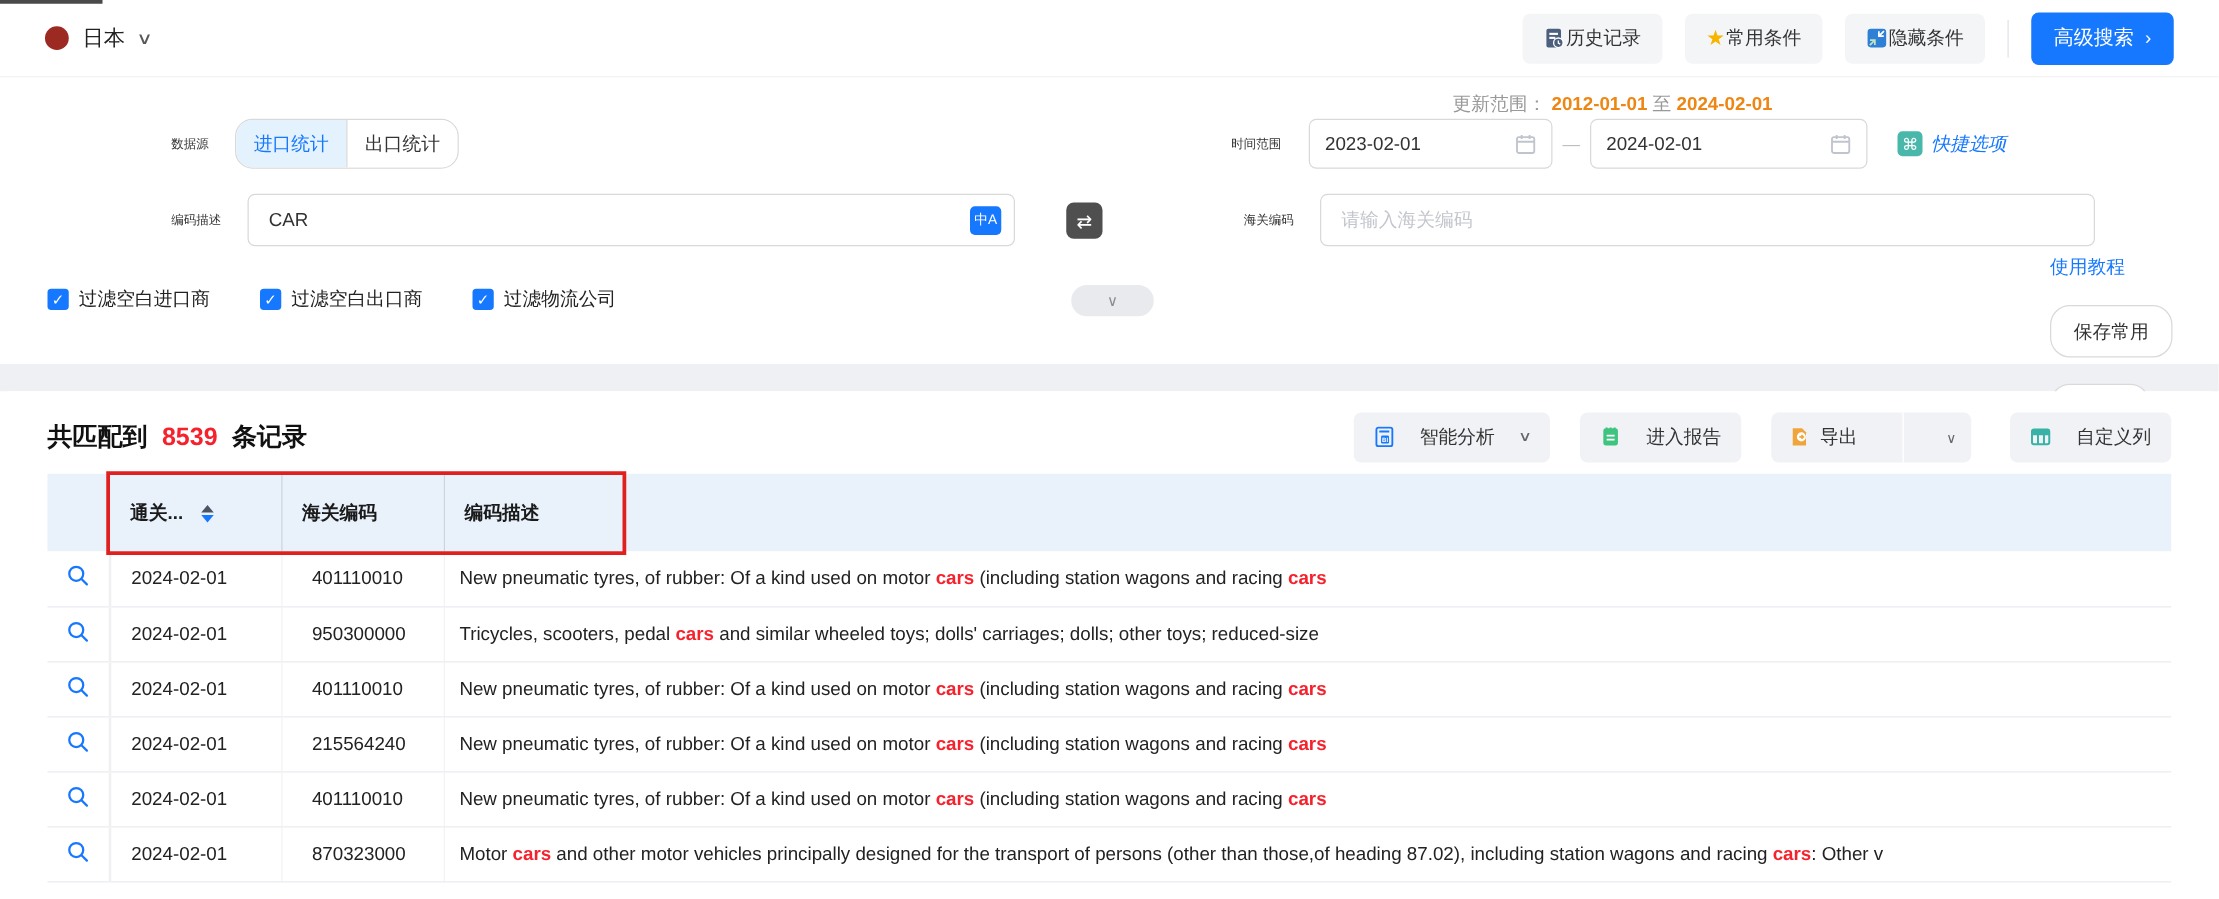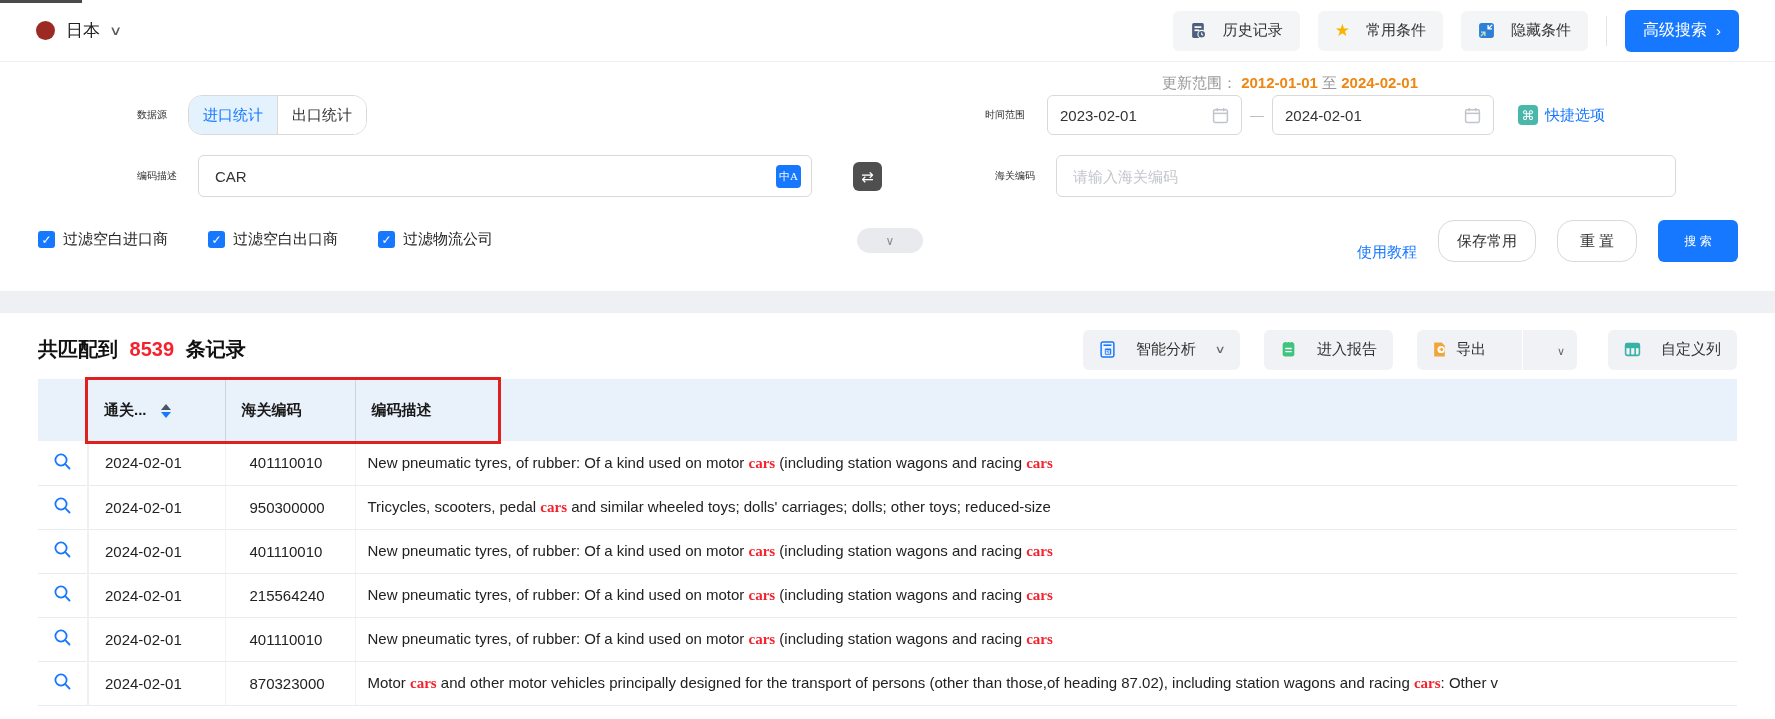--- a/index.html
+++ b/index.html
@@ -11,21 +11,21 @@
   
   .topbar { position:relative; height:62px; background:#fff; border-bottom:1px solid #f0f0f0;
             display:flex; align-items:center; justify-content:space-between; padding:0 36px; }
   .tab-artifact { position:absolute; top:0; left:0; width:82px; height:3px; background:#4a4a4a; }
   .country { display:flex; align-items:center; gap:11px; cursor:pointer; }
   .flag-dot { width:19px; height:19px; border-radius:50%; background:#9d2a22; }
   .country-name { font-size:17px; color:#222; }
   .chev-small { font-size:13px; color:#595959; transform:scaleX(1.4); }
   .topbar-right { display:flex; align-items:center; gap:18px; }
   .tb-btn { height:40px; background:#f4f5f7; border-radius:6px; display:flex; align-items:center;
-            gap:16px; padding:0 17px; font-size:15px; color:#333; cursor:pointer; }
+            gap:1px; padding:0 17px; font-size:15px; color:#333; cursor:pointer; }
   .divider-v { width:1px; height:30px; background:#e2e4e8; }
   .adv-btn { height:42px; background:#1677ff; color:#fff; border-radius:6px; display:flex;
              align-items:center; gap:9px; padding:0 18px; font-size:16px; cursor:pointer; }
   .adv-chev { font-size:15px; }
   .icon16 { width:17px; height:17px; display:inline-block; flex:0 0 auto; }
   .star { color:#f7b500; font-size:17px; line-height:1; }
 
   
   .form-card { position:relative; height:229px; background:#fff; }
   .update-range { position:absolute; top:12px; right:357px; font-size:15px; color:#999; }
@@ -38,43 +38,43 @@
   .seg-tab + .seg-tab { border-left:1px solid #d9d9d9; }
   .seg-tab.active { background:#e3f2fd; color:#1677ff; border-left-color:#e3f2fd; }
   .field-time { position:absolute; top:33px; left:985px; display:flex; align-items:center; }
   .date-input { height:40px; border:1px solid #d9d9d9; border-radius:6px; display:flex;
                 align-items:center; justify-content:space-between; padding:0 12px; background:#fff;
                 font-size:15px; color:#333; cursor:pointer; }
   .dash { color:#bfbfbf; margin:0 8px; font-size:14px; }
   .quick { display:flex; align-items:center; gap:7px; margin-left:24px; cursor:pointer; }
   .cmd-ico { width:20px; height:20px; border-radius:4px; background:#49b8ab; color:#fff;
              display:flex; align-items:center; justify-content:center; font-size:13px; }
-  .quick-label { color:#1677ff; font-size:15px; }
+  .quick-label { color:#1677ff; font-size:15px;font-style:italic; }
   .field-desc { position:absolute; top:93px; left:137px; display:flex; align-items:center; gap:21px; }
   .text-input { height:42px; border:1px solid #d9d9d9; border-radius:6px; background:#fff;
                 display:flex; align-items:center; padding:0 10px 0 14px; }
   .text-input input { border:none; outline:none; font-size:15px; color:#333; width:100%;
                       font-family:"Liberation Sans",sans-serif; background:transparent; }
   .text-input input::placeholder { color:#c3c6cc; }
   .trans-ico { width:25px; height:23px; border-radius:4px; background:#1677ff; color:#fff;
                font-size:11px; display:flex; align-items:center; justify-content:center;
-               flex:0 0 auto; cursor:pointer; line-height:1;font-family:Liberation Serif, serif; }
+               flex:0 0 auto; cursor:pointer; line-height:1; }
   .swap-btn { position:absolute; top:100px; left:853px; width:29px; height:29px; border-radius:6px;
               background:#4f4f4f; color:#fff; display:flex; align-items:center; justify-content:center;
               font-size:15px; cursor:pointer; }
   .field-hs { position:absolute; top:93px; left:995px; display:flex; align-items:center; gap:21px; }
   .checks { position:absolute; top:168px; left:38px; display:flex; align-items:center; gap:40px; }
   .check-item { display:flex; align-items:center; gap:8px; cursor:pointer; }
   .checkbox { width:17px; height:17px; border-radius:3px; background:#1677ff; color:#fff;
               display:flex; align-items:center; justify-content:center; font-size:12px; }
   .check-label { font-size:15px; color:#222; }
   .collapse-pill { position:absolute; top:166px; left:857px; width:66px; height:25px; border-radius:13px;
                    background:#e9eaee; display:flex; align-items:center; justify-content:center;
                    color:#8c8c8c; font-size:12px; cursor:pointer; }
-  .form-actions { position:absolute; top:158px; right:37px; display:flex; align-items:flex-end; gap:21px; }
+  .form-actions { position:absolute; top:142px; right:37px; display:flex; align-items:flex-start; gap:21px;flex-direction:column; }
   .link { color:#1677ff; font-size:15px; cursor:pointer; }
   .btn-plain { height:42px; min-width:80px; padding:0 18px; border:1px solid #d9d9d9; border-radius:16px;
                background:#fff; font-size:15px; color:#333; display:flex; align-items:center;
                justify-content:center; cursor:pointer; }
   .btn-primary { height:42px; min-width:80px; padding:0 18px; border-radius:6px; background:#1677ff;
                  color:#fff; font-size:12px; display:flex; align-items:center; justify-content:center;
                  cursor:pointer; }
 
   
   .gray-band { height:22px; background:#eef0f3; }
@@ -94,21 +94,21 @@
   thead th { background:#e9f1fb; height:62px; font-size:15px; color:#1b1b1b; text-align:left;
              font-weight:bold; padding:0 0 0 16px; }
   thead th.with-line { border-left:1px solid #ccd4de; }
   col.c-icon { width:50px; } col.c-date { width:137px; } col.c-code { width:130px; } col.c-desc { width:1382px; }
   tbody td { height:44px; border-bottom:1px solid #e9ebef; font-size:15px; color:#222;
              padding:0 0 0 16px; white-space:nowrap; overflow:hidden; }
   tbody td.icon-cell { padding:0; text-align:center; border-right:2px solid #eef0f2; }
   tbody td.code-cell { padding-left:24px; border-right:1px solid #f2f3f5; }
   tbody td.date-cell { border-right:1px solid #f2f3f5; }
   tbody td.desc-cell { padding-left:12px; }
-  .hl { color:#f5222d; font-weight:bold;font-family:Liberation Serif, serif; }
+  .hl { color:#f5222d; font-weight:bold; }
   .sorter { display:inline-flex; flex-direction:column; gap:2px; margin-left:14px; vertical-align:middle; cursor:pointer; }
   .caret-up { width:0; height:0; border-left:5px solid transparent; border-right:5px solid transparent;
               border-bottom:6px solid #4a5463; }
   .caret-down { width:0; height:0; border-left:5px solid transparent; border-right:5px solid transparent;
                 border-top:6px solid #1677ff; }
   .red-box { position:absolute; left:47px; top:-2px; width:416px; height:67px;
              border:3px solid #e0201f; pointer-events:none; }
   .mag { cursor:pointer; }
 </style>
 </head>

